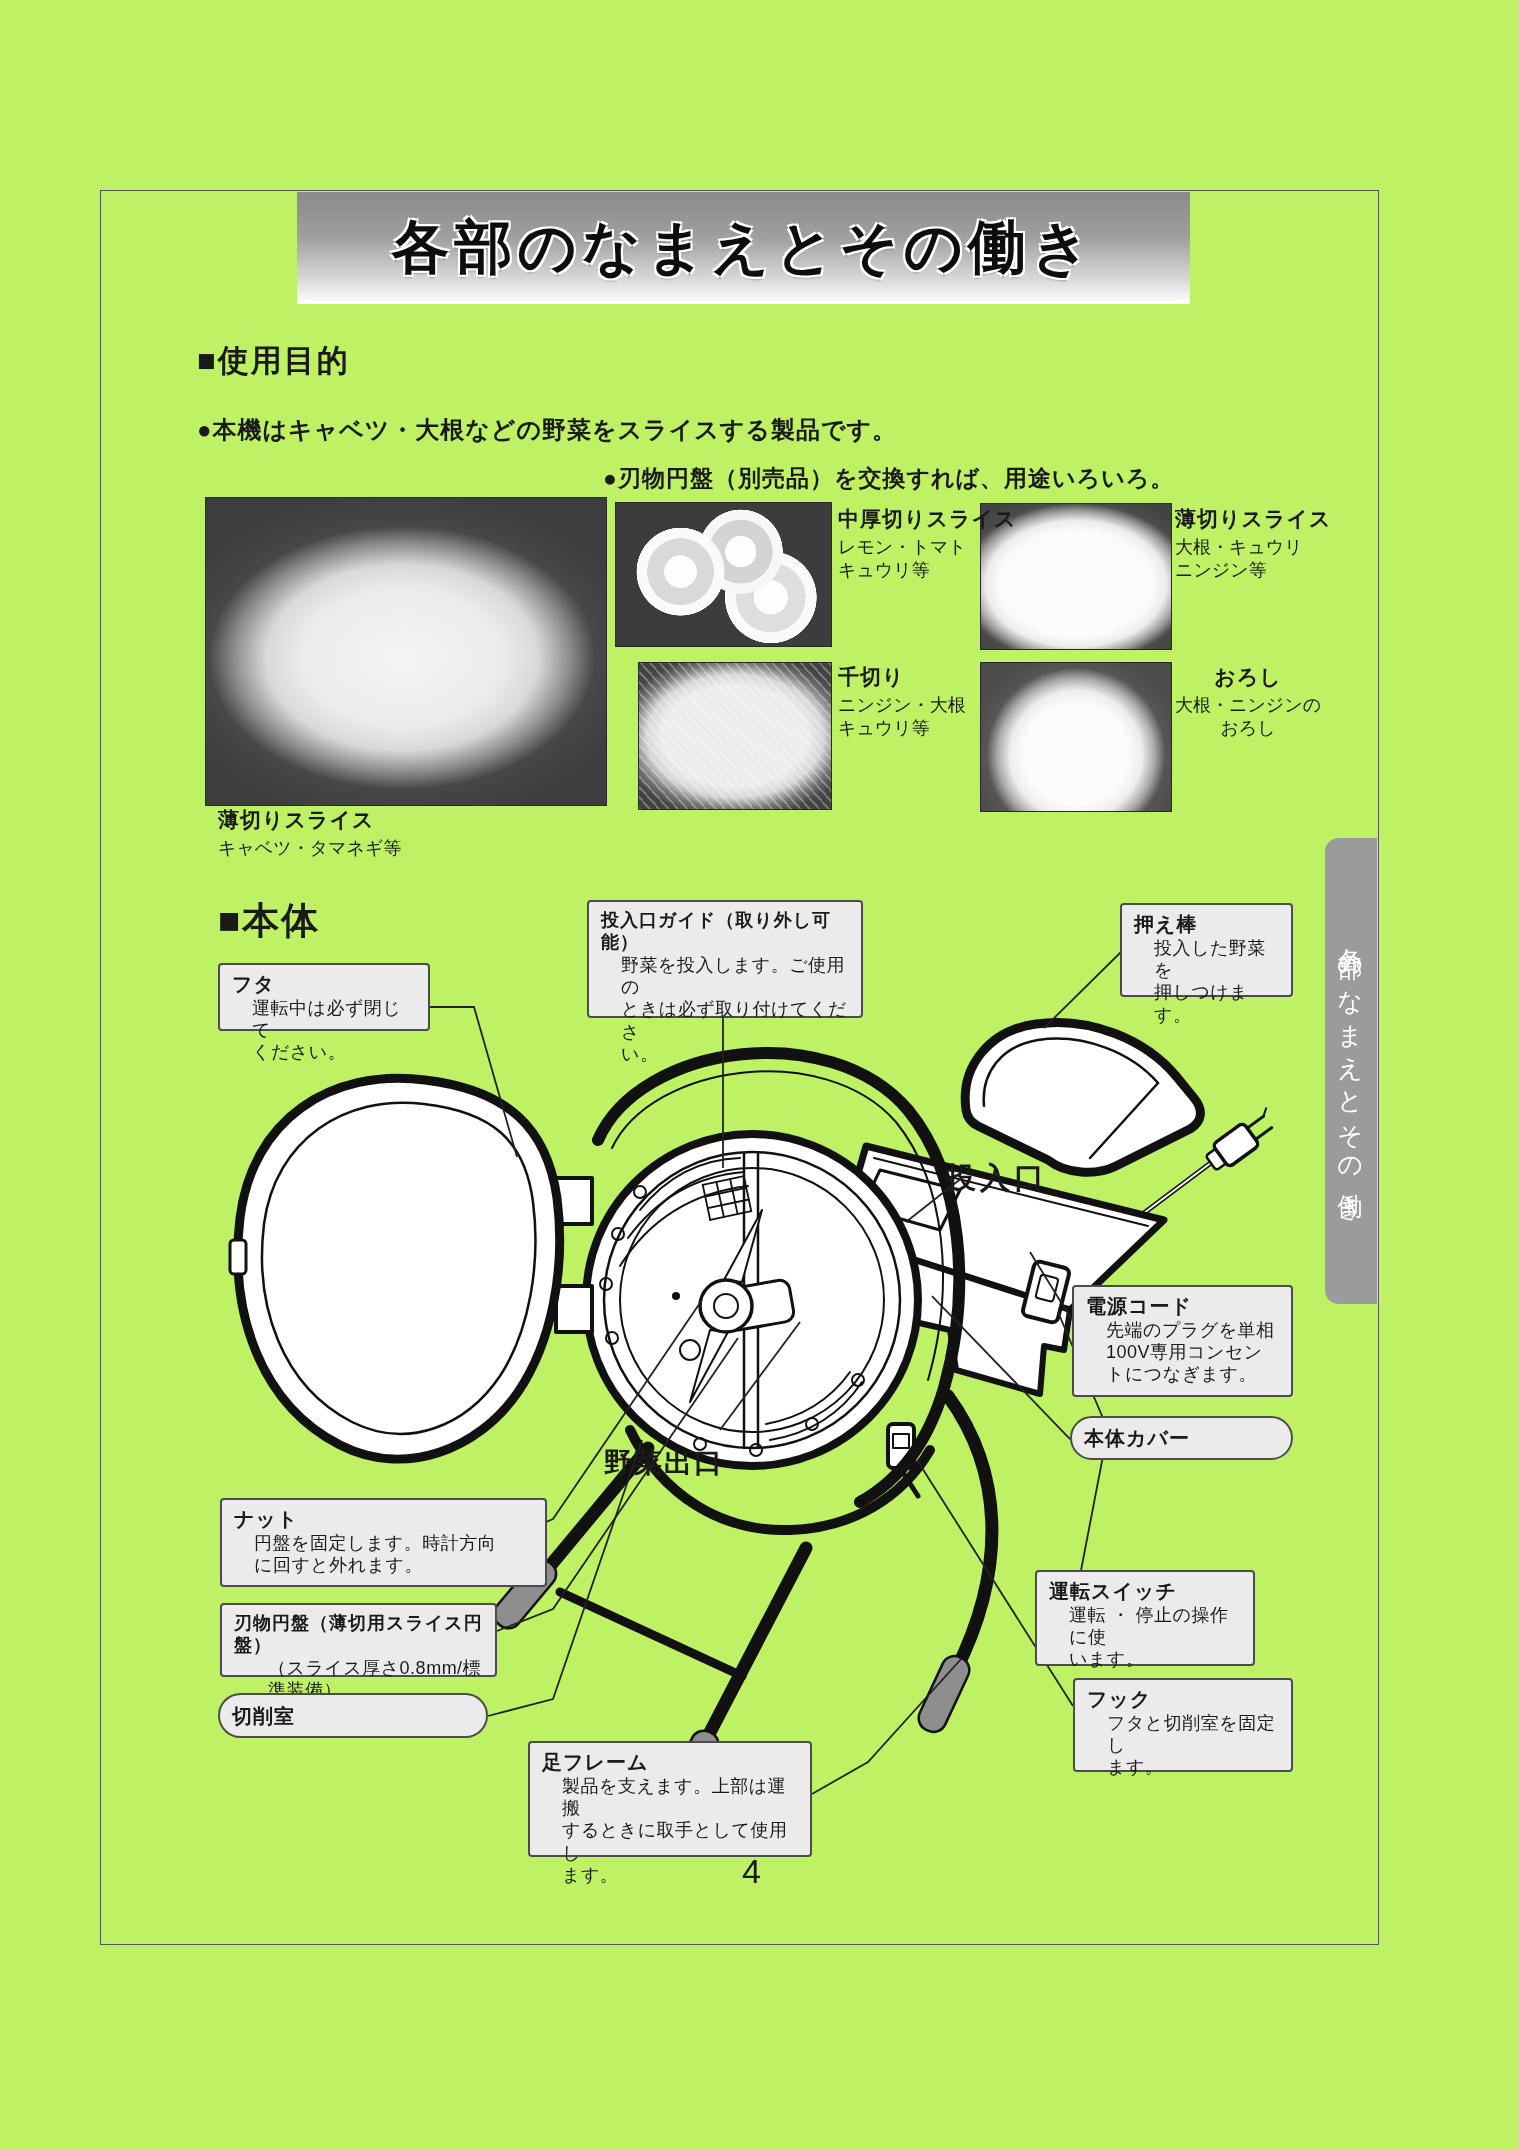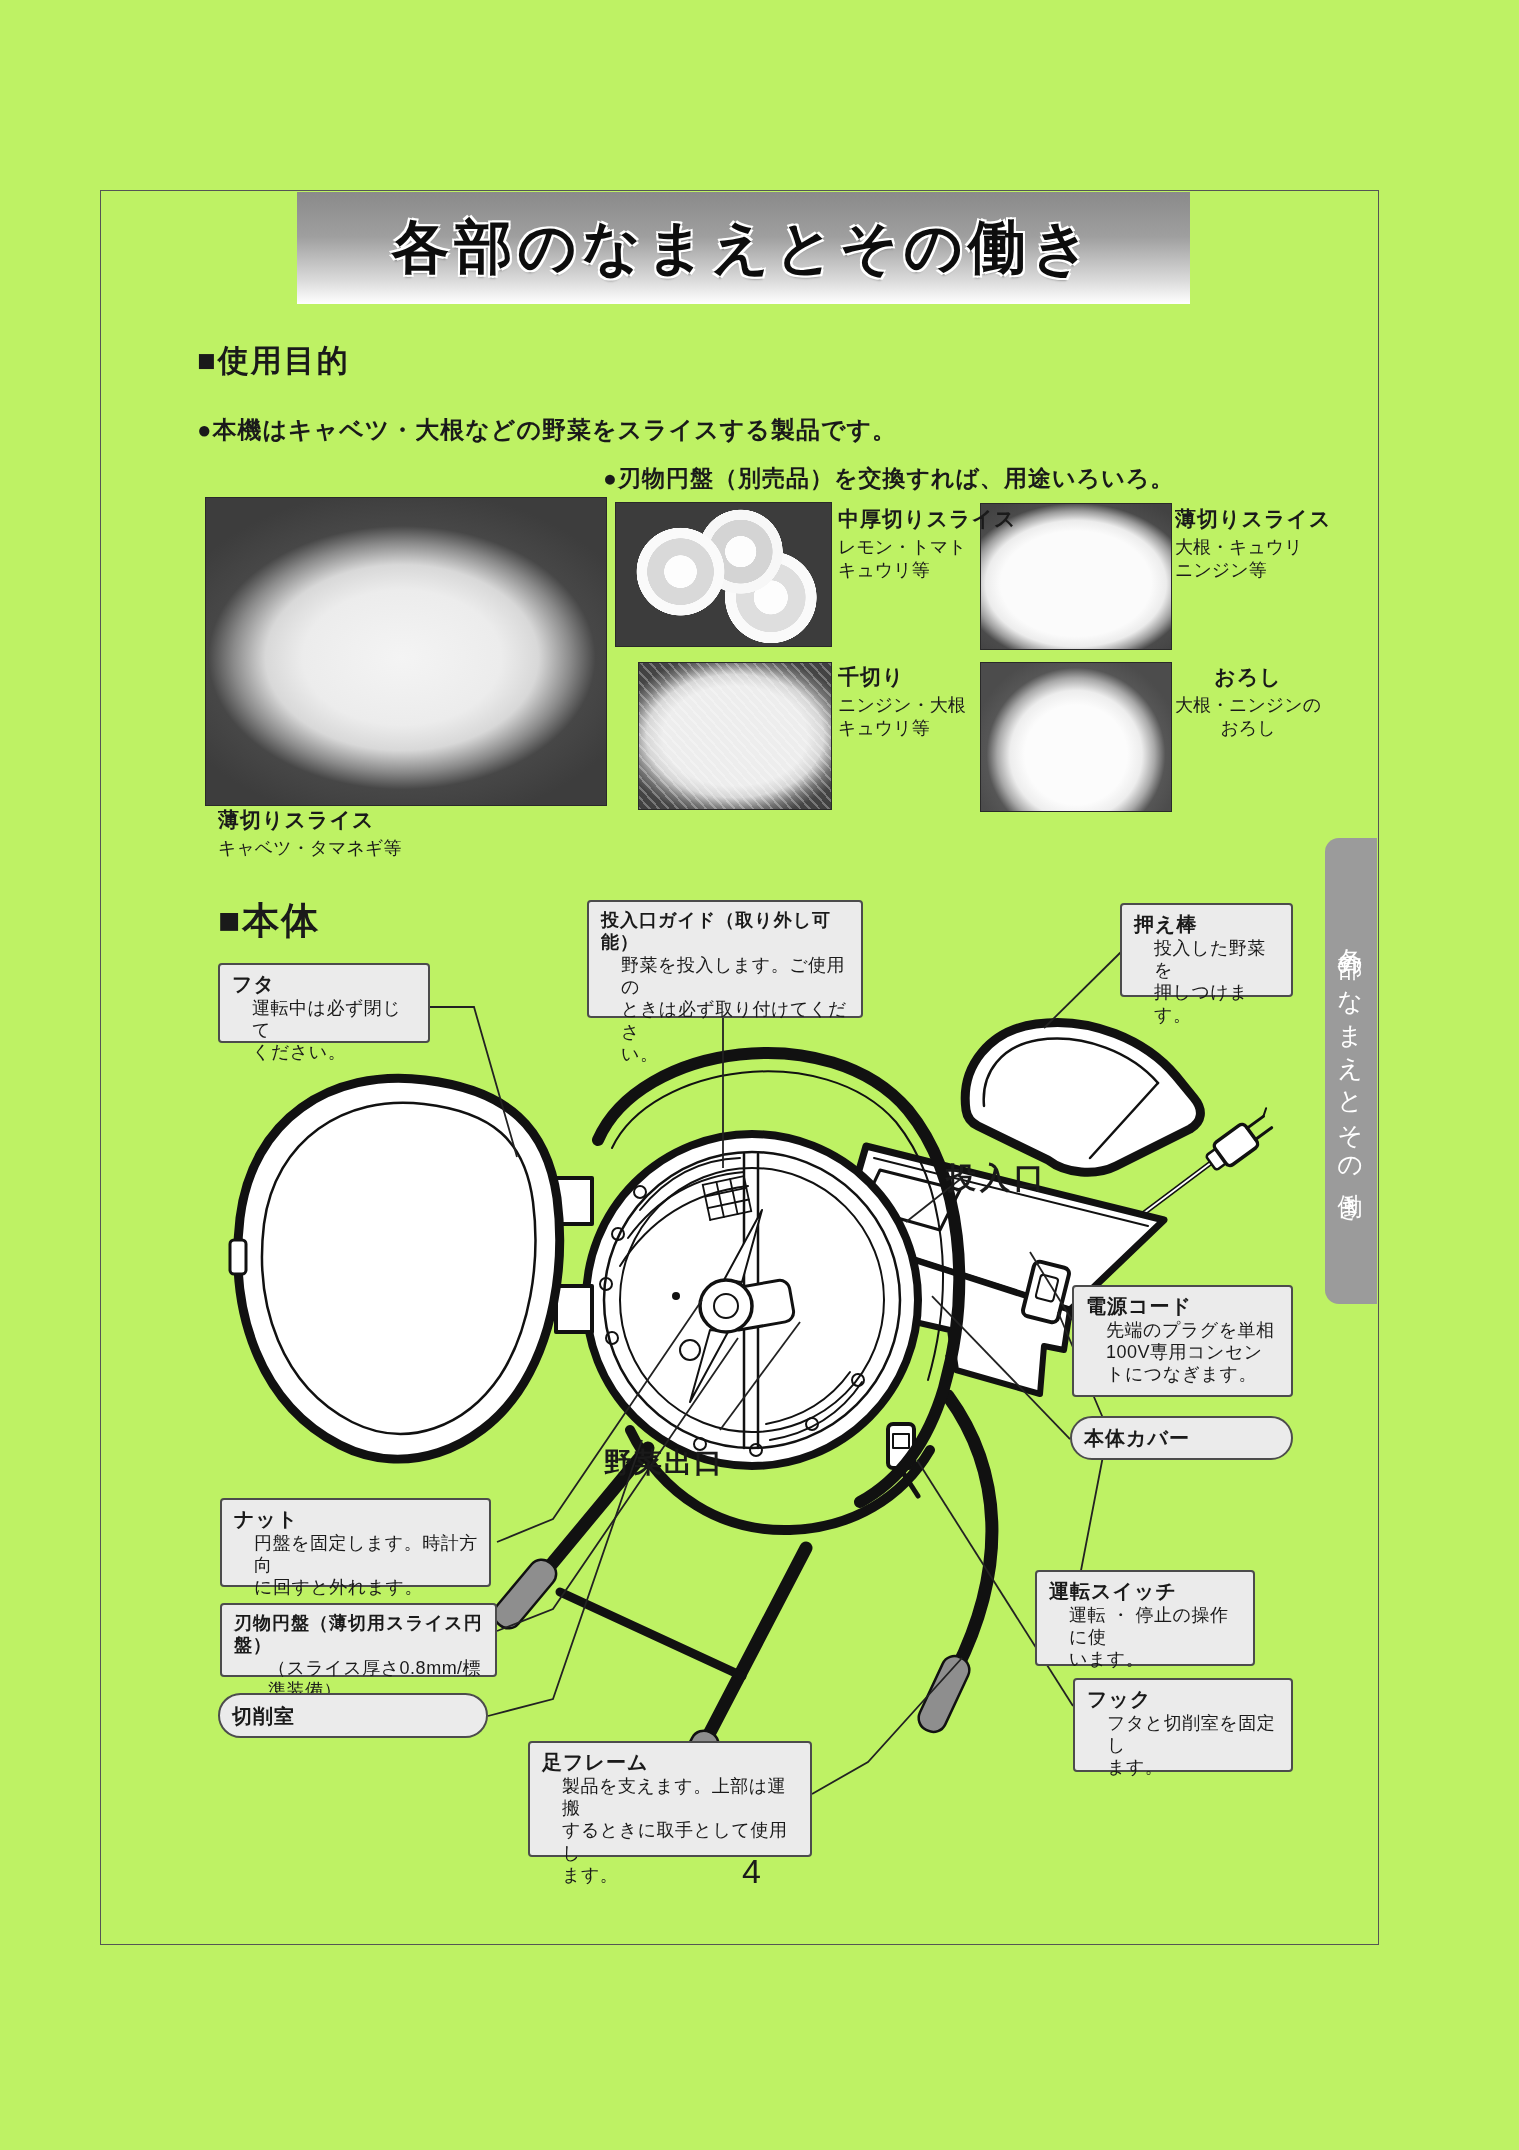--- a/index.html
+++ b/index.html
@@ -43,27 +43,27 @@
   #cap-lemon{left:838px;top:505px;}
   #cap-daikon{left:1175px;top:505px;}
   #cap-sengiri{left:838px;top:663px;}
   #cap-oroshi{left:1175px;top:663px;text-align:center;}
   
   .callout{background:#ebebeb;border:2px solid #4c4c4c;border-radius:4px;
            padding:7px 10px 6px 12px;box-sizing:border-box;line-height:1.24;}
   .callout .co-t{font-size:20px;font-weight:600;letter-spacing:1px;}
   .callout .co-d{font-size:18px;white-space:pre-line;padding-left:20px;letter-spacing:0.5px;}
   .pill{border-radius:24px;display:flex;align-items:center;}
-  #co-futa{left:218px;top:963px;width:212px;height:80px;}
+  #co-futa{left:218px;top:963px;width:212px;height:68px;}
   #co-guide{left:587px;top:900px;width:276px;height:118px;}
   #co-guide .co-t{font-size:18px;}
   #co-osae{left:1120px;top:903px;width:173px;height:94px;}
   #co-cord{left:1072px;top:1285px;width:221px;height:112px;}
   #co-cover{left:1070px;top:1416px;width:223px;height:44px;}
-  #co-nut{left:220px;top:1498px;width:271px;height:89px;}
+  #co-nut{left:220px;top:1498px;width:327px;height:89px;}
   #co-disc{left:220px;top:1603px;width:277px;height:74px;}
   #co-disc .co-t{font-size:18px;}
   #co-disc .co-d{padding-left:34px;}
   #co-chamber{left:218px;top:1693px;width:270px;height:45px;}
   #co-switch{left:1035px;top:1570px;width:220px;height:96px;}
   #co-hook{left:1073px;top:1678px;width:220px;height:94px;}
   #co-legs{left:528px;top:1741px;width:284px;height:116px;}
   
   .dlabel{font-size:30px;font-weight:600;letter-spacing:4px;margin-top:20px;}
   #lb-inlet{left:946px;top:1138px;}

